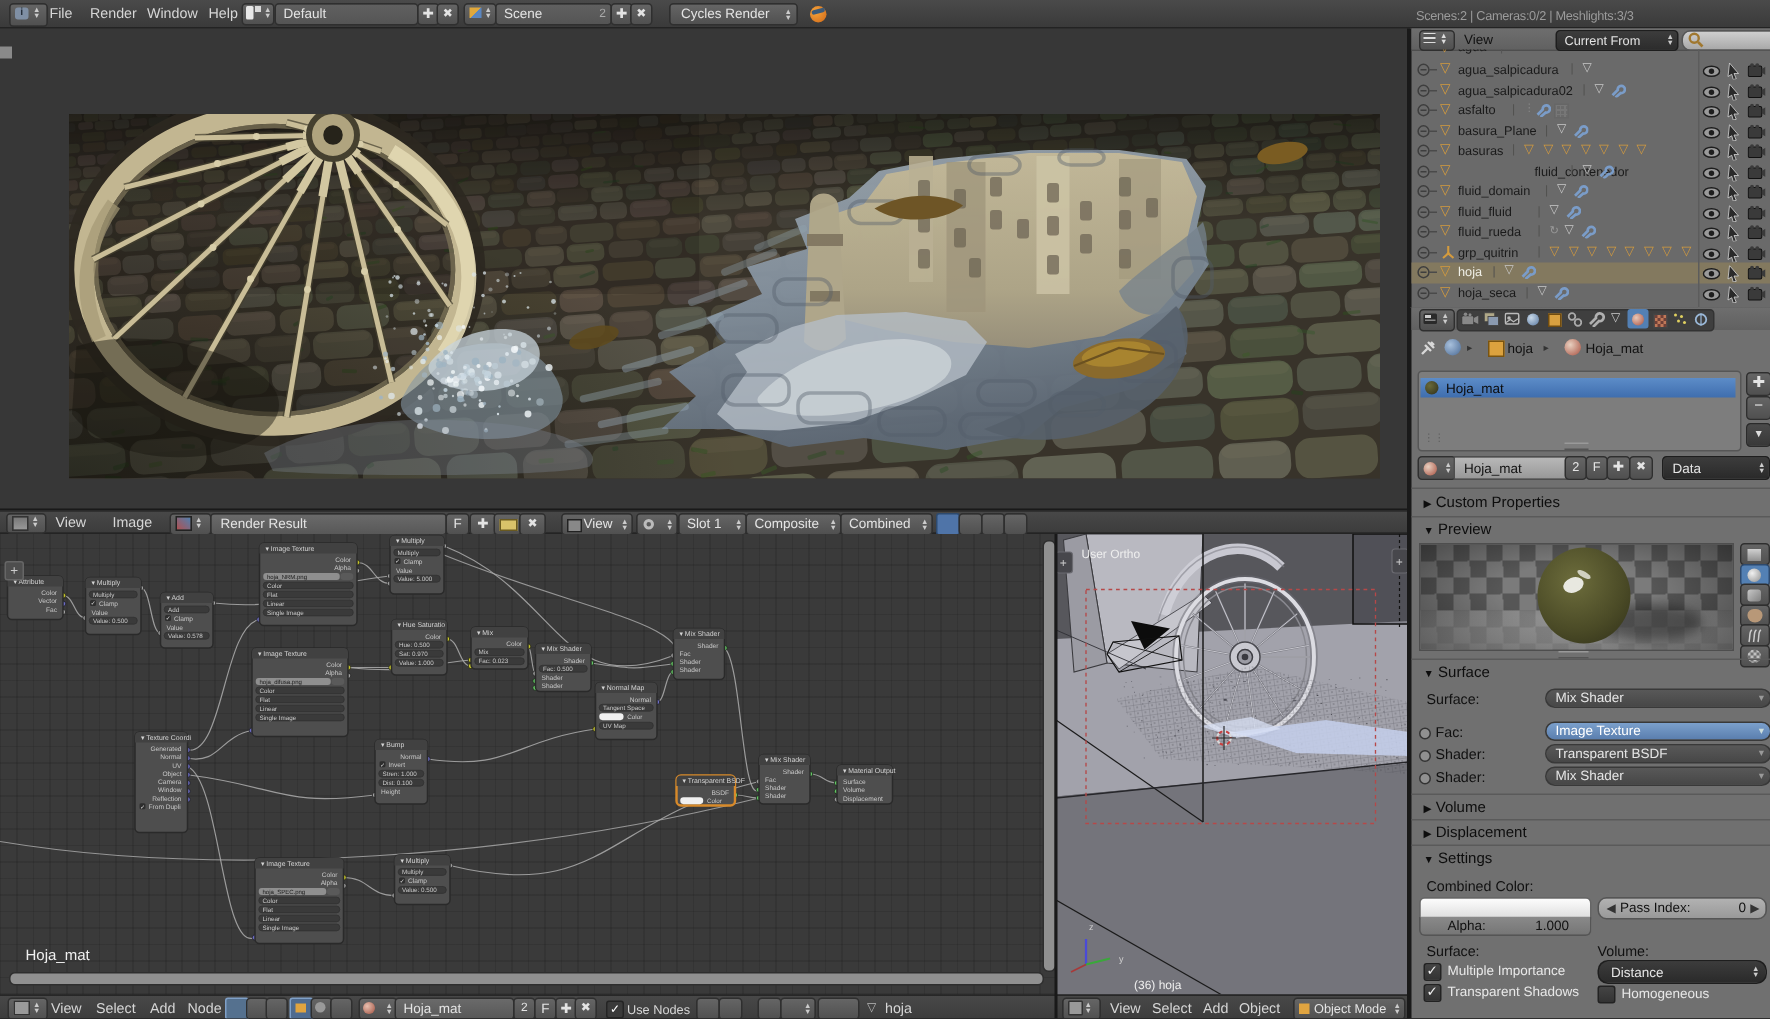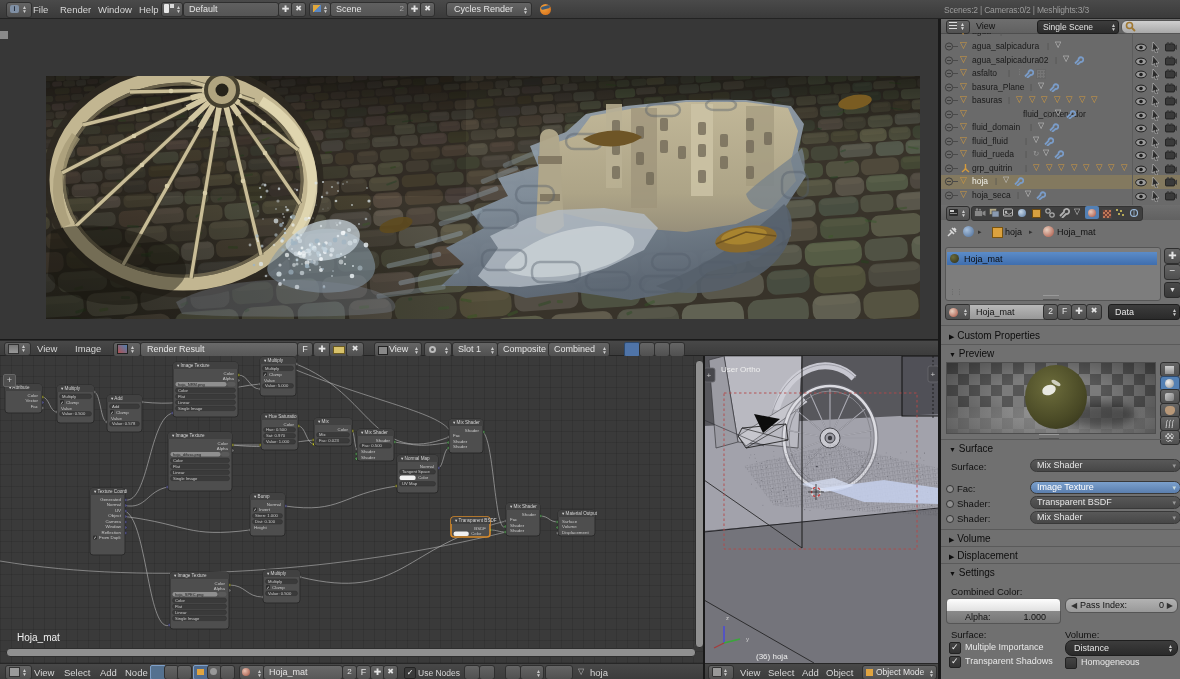--- a/index.html
+++ b/index.html
@@ -1655,21 +1655,21 @@
         <span class="updn" style="position:absolute;right:2px;top:3px;">▲<br>▼</span>
       </div>
   <div class="abs btn" style="left:452px;top:1px;width:44px;height:13px;">
         <span style="position:absolute;left:5px;top:1px;">Slot 1</span>
         <span class="updn" style="position:absolute;right:2px;top:3px;">▲<br>▼</span>
       </div>
   <div class="abs btn" style="left:497px;top:1px;width:62px;height:13px;">
         <span style="position:absolute;left:5px;top:1px;">Composite</span>
         <span class="updn" style="position:absolute;right:2px;top:3px;">▲<br>▼</span>
       </div>
-  <div class="abs btn" style="left:548px;top:1px;width:60px;height:13px;">
+  <div class="abs btn" style="left:560px;top:1px;width:60px;height:13px;">
         <span style="position:absolute;left:5px;top:1px;">Combined</span>
         <span class="updn" style="position:absolute;right:2px;top:3px;">▲<br>▼</span>
       </div>
   <div class="abs" style="left:624px;top:1px;width:14px;height:13px;background:#4f74a8;border:1px solid #2e4a6e;border-radius:2px;"></div>
   <div class="abs btn" style="left:639px;top:1px;width:14px;height:13px;"></div>
   <div class="abs btn" style="left:654px;top:1px;width:14px;height:13px;"></div>
   <div class="abs btn" style="left:669px;top:1px;width:14px;height:13px;"></div>
 </div>
 
 <div class="abs" id="nodebg" style="left:0;top:356px;width:704px;height:307px;background:#3a3a3a;background-image:repeating-linear-gradient(0deg,rgba(0,0,0,0.10) 0 1px,transparent 1px 11px),repeating-linear-gradient(90deg,rgba(0,0,0,0.10) 0 1px,transparent 1px 11px);">
@@ -2294,21 +2294,21 @@
 </div>
 
 <div class="abs" style="left:939px;top:19px;width:241px;height:186px;background:#6a6a6a;border-left:2px solid #191919;box-sizing:border-box;">
   <div class="abs" style="left:0;top:0;width:241px;height:14px;background:linear-gradient(#6e6e6e,#616161);border-bottom:1px solid #4e4e4e;">
 <div class="abs btn" style="left:5px;top:1px;width:22px;height:12px;"></div>
 <div class="abs" style="left:8px;top:3px;width:8px;height:7px;background:repeating-linear-gradient(#ddd 0 1px,#555 1px 3px);"></div>
 <div class="abs updn" style="left:19px;top:3px;color:#ddd;">▲<br>▼</div>
 <span class="abs" style="left:35px;top:2px;color:#111;font-size:9px;">View</span>
 <span class="abs" style="left:64px;top:2px;color:#111;font-size:11px;margin-left:36px;">Search</span>
 <div class="abs" style="left:96px;top:1px;width:80px;height:12px;background:linear-gradient(#3c3c3c,#2c2c2c);border:1px solid #1e1e1e;border-radius:3px;color:#e4e4e4;font-size:8.5px;">
-          <span style="position:absolute;left:5px;top:1px;">Single Scene</span>
+          <span style="position:absolute;left:5px;top:1px;">Current From</span>
           <span class="updn" style="position:absolute;right:2px;top:2px;">▲<br>▼</span>
         </div>
 <div class="abs" style="left:180px;top:1px;width:61px;height:12px;background:linear-gradient(#cfcfcf,#a8a8a8);border:1px solid #555;border-radius:6px 0 0 6px;">
           <svg width="11" height="11" style="position:absolute;left:3px;top:0px;">
             <circle cx="4.5" cy="4.5" r="3" fill="none" stroke="#a07830" stroke-width="1.6"></circle>
             <line x1="7" y1="7" x2="10" y2="10" stroke="#a07830" stroke-width="1.8"></line>
           </svg>
         </div>
 </div>
 <div class="abs" style="left:19px;top:14px;width:200px;height:7px;overflow:hidden;">

